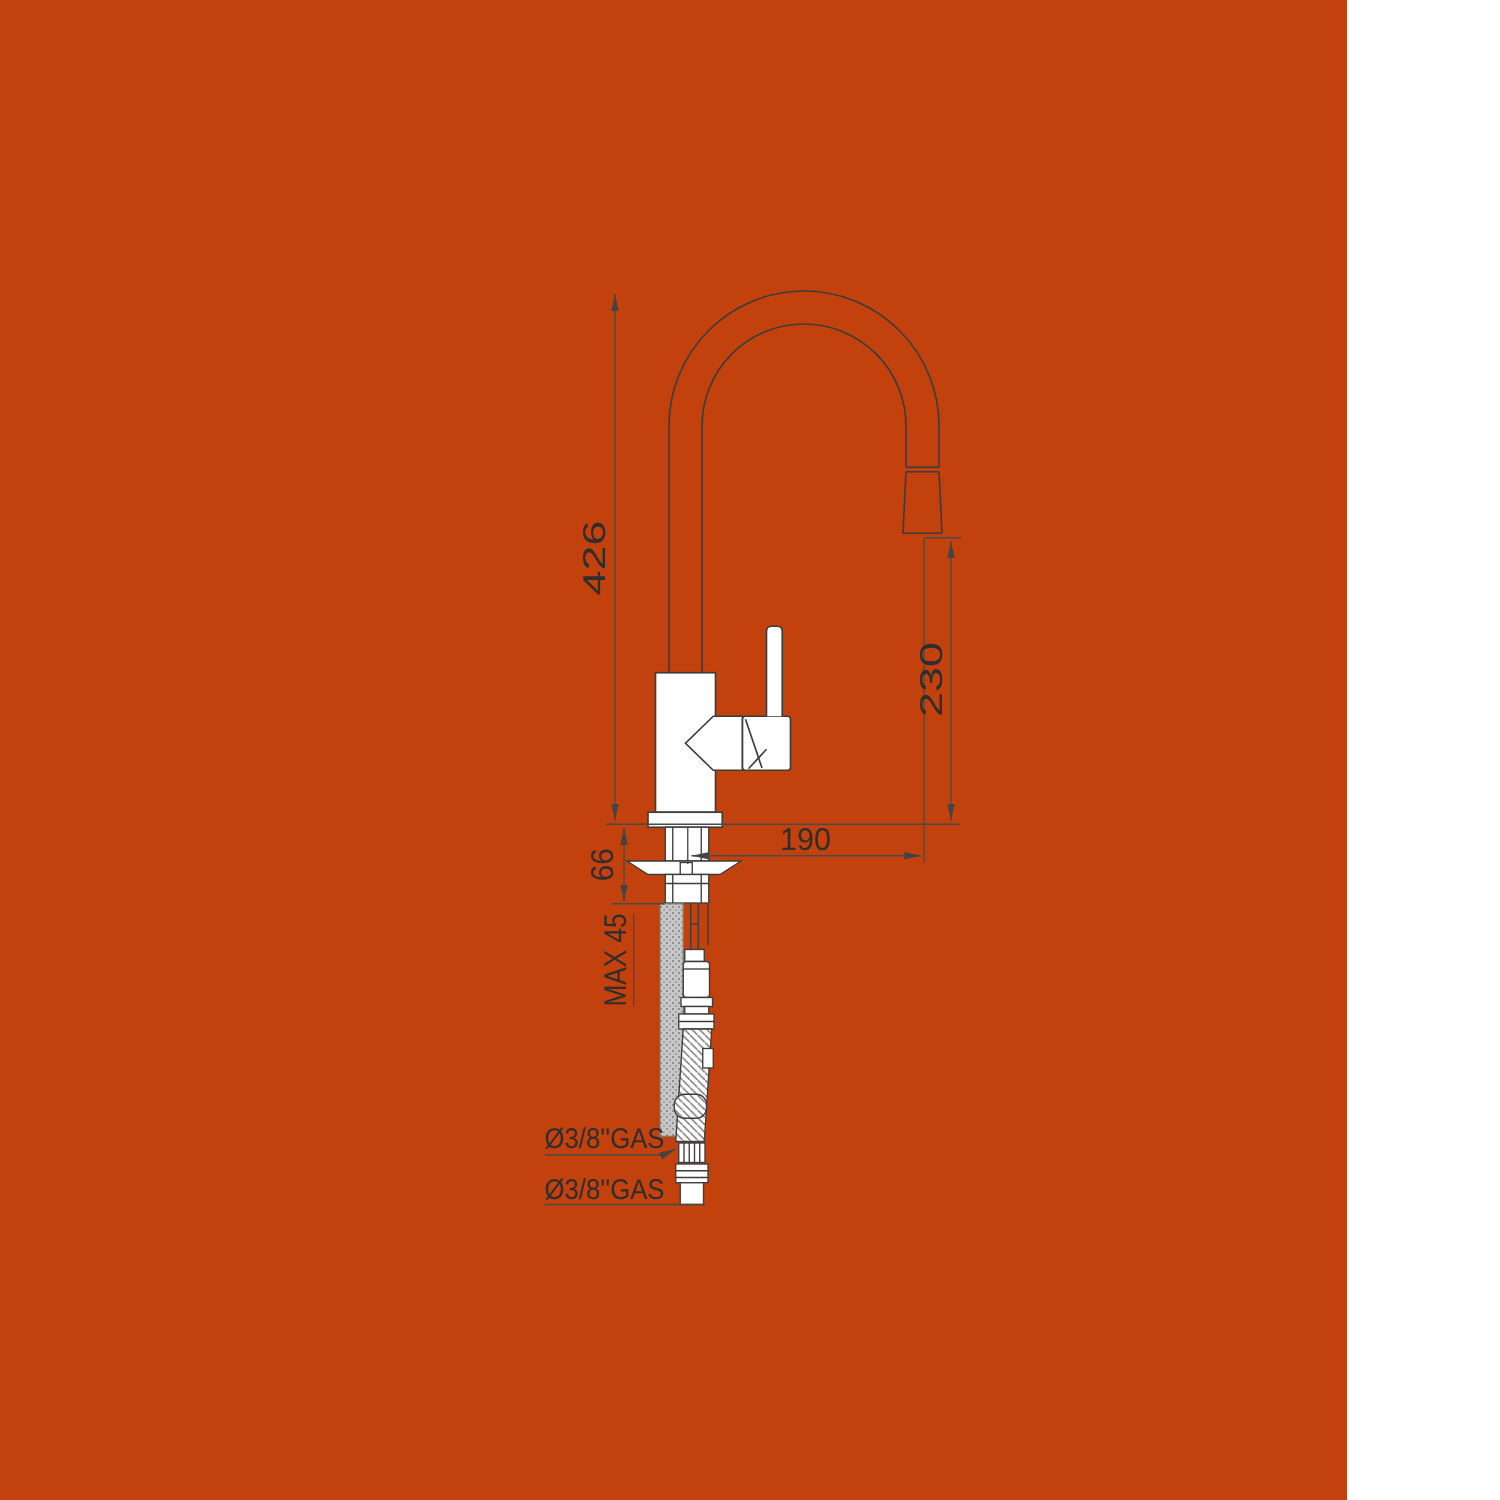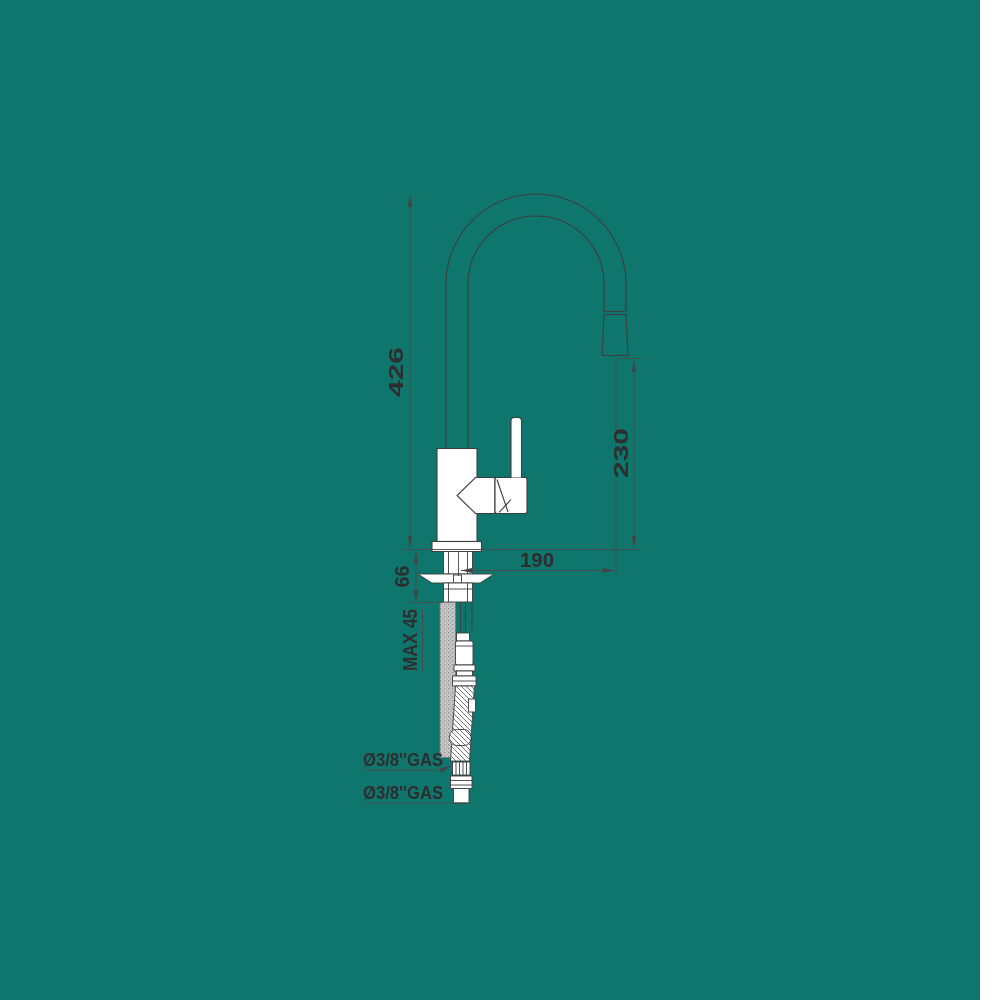--- a/index.html
+++ b/index.html
@@ -1,16 +1,16 @@
 <!DOCTYPE html>
 <html><head>
 <meta charset="utf-8">
 <style>
   html,body{margin:0;padding:0;background:#ffffff;}
-  .page{width:980px;height:1000px;position:relative;background:#0f766e;overflow:hidden;font-weight:bold;}
+  .page{width:898px;height:1000px;position:relative;background:#c2410c;overflow:hidden;}
   svg{display:block;}
   text{font-family:"Liberation Sans","DejaVu Sans",sans-serif;fill:#2e2e2e;}
   .dimtxt{font-size:21px;}
   .gastxt{font-size:19px;}
 </style>
 </head>
 <body>
 
 <div class="page">
 <svg width="1000" height="1000" viewBox="0 0 1000 1000">

